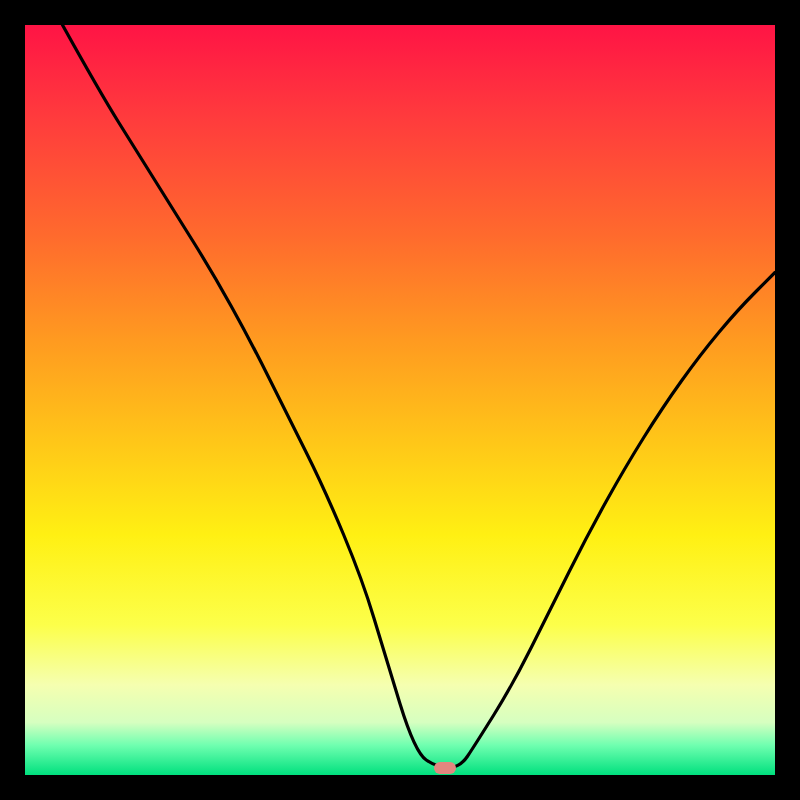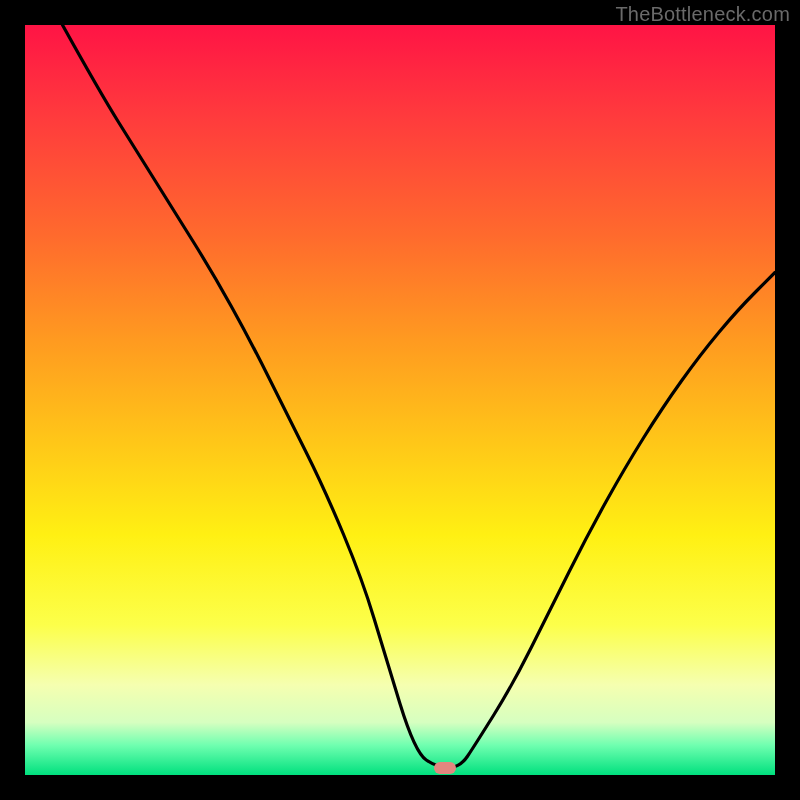--- a/index.html
+++ b/index.html
@@ -71,15 +71,14 @@
   <div class="plot-area">
 
     <svg class="curve-svg" viewBox="0 0 750 750" preserveAspectRatio="none">
       <path id="curve-path" fill="none" stroke="#000" stroke-width="3.2" stroke-linecap="round" stroke-linejoin="round" d="M 37.5 0 Q 75 67.5 93.75 97.5 Q 112.5 127.5 131.25 157.5 Q 150 187.5 168.75 217.49999999999997 Q 187.5 247.49999999999994 206.25 281.25 Q 225 315.00000000000006 243.75 352.5 Q 262.5 390 281.25 427.5 Q 300 465 318.75 510 Q 337.5 555 348.75 592.5 Q 360 630 375 678.75 Q 390 727.5 401.25 735 Q 412.50000000000006 742.5 423.75 742.5 Q 434.99999999999994 742.5 442.5 731.25 Q 450 720 468.75 690 Q 487.5 660 506.25 622.5 Q 525 585 543.75 547.5 Q 562.5 510 581.25 476.25 Q 600 442.5 618.75 412.5 Q 637.5 382.5 656.25 356.25 Q 675 329.99999999999994 693.75 307.5 Q 712.5 285 731.25 266.25 T 750 247.49999999999994"></path>
     </svg>
 
     <div id="opt-marker" class="marker" style="left: 420px; top: 742.5px;"></div>
 
   </div>
 
-  <div class="attribution">TheBottleneck.com</div>
 
 </div>
 
 </body></html>

